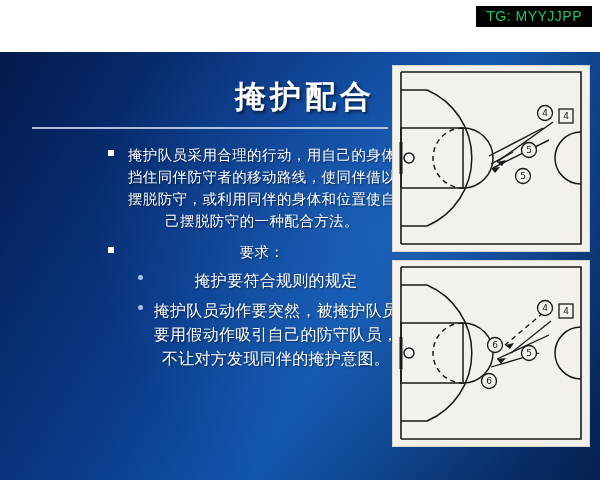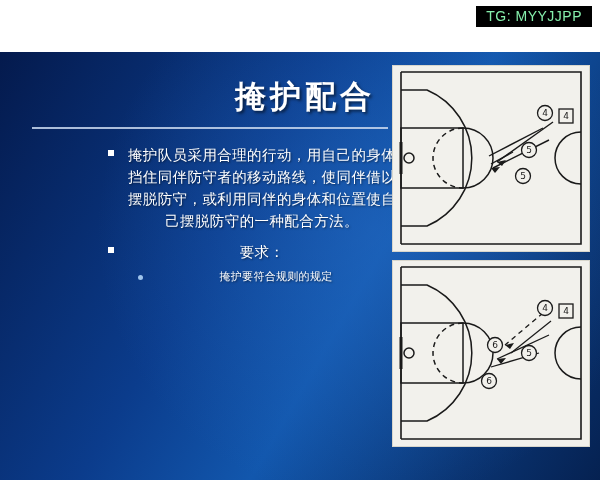--- a/index.html
+++ b/index.html
@@ -24,21 +24,21 @@
     position: absolute;
     left: 0; top: 0;
     width: 600px; height: 35px;
     background: #ffffff;
   }
   #tg-watermark {
     position: absolute;
     right: 8px;
     top: 6px;
     background: #000000;
-    color: #86efac;
+    color: #22c55e;
     font-size: 14px;
     font-family: "Liberation Sans", sans-serif;
     padding: 3px 10px 4px 10px;
     letter-spacing: 0.5px;
     line-height: 1;
   }
   
   #slide {
     position: absolute;
     left: 0;
@@ -109,21 +109,21 @@
     background: #ffffff;
     display: block;
   }
   .sub-list {
     margin: 6px 0 0 14px;
   }
   .bullet-l2 {
     position: relative;
     padding-left: 14px;
     margin-bottom: 6px;
-    font-size: 11px;
+    font-size: 16px;
     line-height: 1.5;
     letter-spacing: 0.3px;
     font-family: "DejaVu Sans", "Liberation Sans", sans-serif;
     text-shadow: 1px 1px 2px rgba(0,0,0,0.5);
   }
   .bullet-l2 > .marker-d {
     position: absolute;
     left: 0;
     top: 6px;
     width: 5px;
@@ -189,20 +189,24 @@
         <span>掩护队员采用合理的行动，用自己的身体挡住同伴防守者的移动路线，使同伴借以摆脱防守，或利用同伴的身体和位置使自己摆脱防守的一种配合方法。</span>
       </div>
 
       <div class="bullet-l1">
         <span class="marker"></span>
         <span>要求：</span>
         <div class="sub-list">
           <div class="bullet-l2">
             <span class="marker-d"></span>
             <span>掩护要符合规则的规定</span>
+          </div>
+          <div class="bullet-l2">
+            <span class="marker-d"></span>
+            <span>掩护队员动作要突然，被掩护队员要用假动作吸引自己的防守队员，不让对方发现同伴的掩护意图。</span>
           </div>
         </div>
       </div>
 
     </div>
 
     <div class="diagram-panel" id="diagram-top">
       <svg width="196" height="185" viewBox="0 0 196 185">
         <rect x="0" y="0" width="196" height="185" fill="#f2f1ec"></rect>
 

